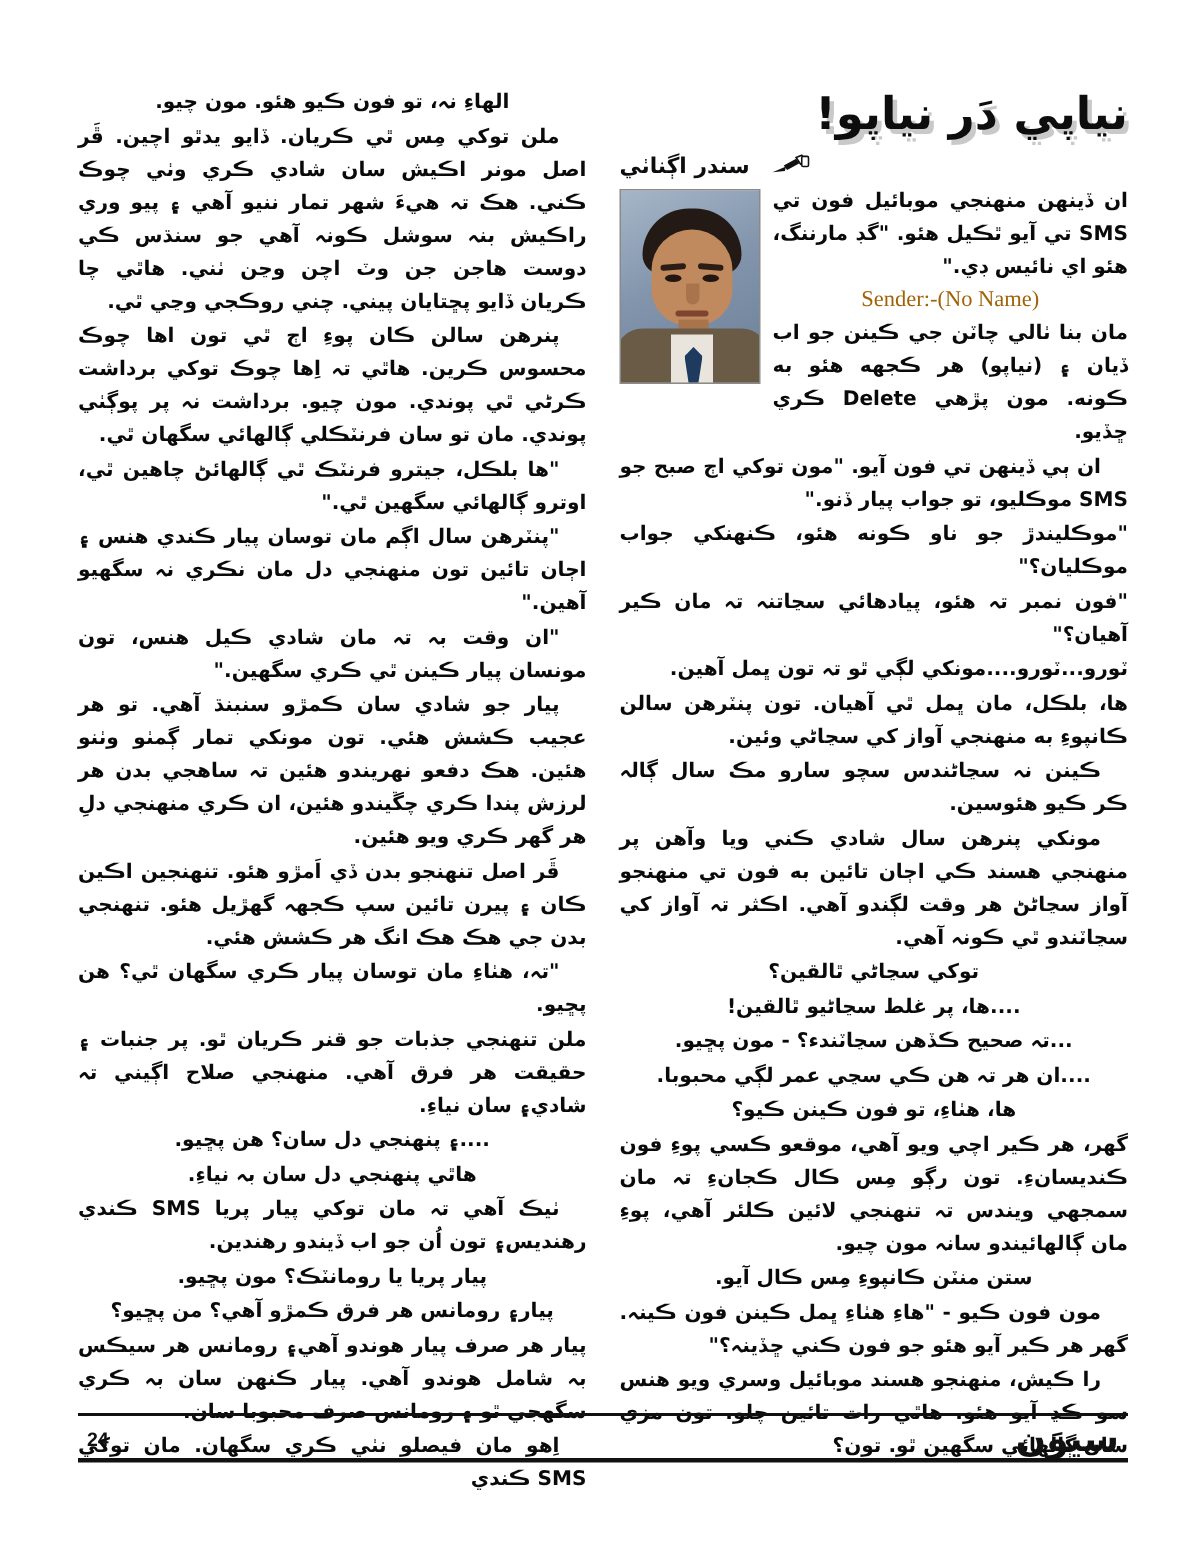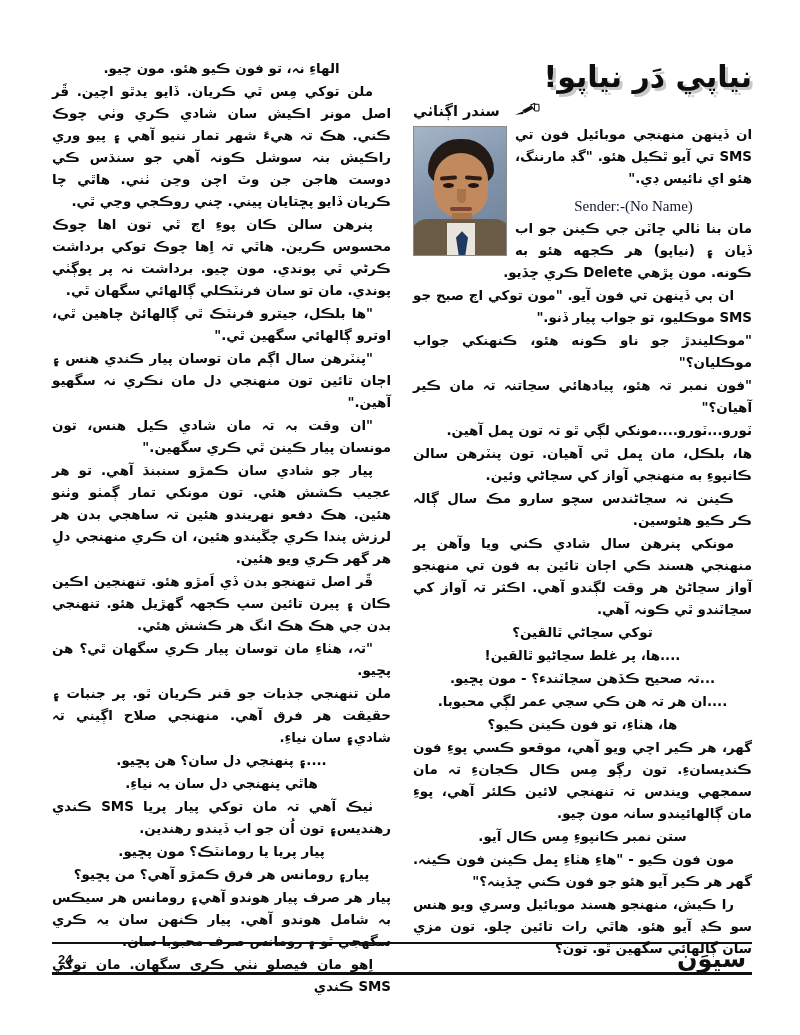--- a/index.html
+++ b/index.html
@@ -111,22 +111,22 @@
     margin:0 0 1px 0;
   }
   p.indent{ text-indent:18px; }
   p.center{ text-align:center; text-align-last:center; }
   .sender-line{
     font-family:"Liberation Serif", serif;
     font-size:15px;
     direction:ltr;
     text-align:center;
     text-align-last:center;
-    margin:8px 0 3px 0;
-    color:#0f172a;
+    margin:2px 0 3px 0;
+    color:#a16207;
   }
 
   
   .footer{
     position:absolute;
     left:52px; top:942px;
     width:700px;
     height:34px;
   }
   .rule-top{ width:100%; height:2px; background:#111; }
@@ -205,21 +205,21 @@
       <p class="body">ٽورو...ٽورو....مونکي لڳي ٿو تہ تون ڀمل آهين.</p>
       <p class="body">ها، بلڪل، مان ڀمل ٿي آهيان. تون پنٽرهن سالن ڪانپوءِ به منهنجي آواز کي سڃاڻي وئين.</p>
       <p class="body indent">ڪينن نہ سڃاڻندس سچو سارو مڪ سال ڳالہ ڪر ڪيو هئوسين.</p>
       <p class="body indent">مونکي پنرهن سال شادي ڪني ويا وآهن پر منهنجي هسند ڪي اڄان تائين به فون تي منهنجو آواز سڃاڻڻ هر وقت لڳندو آهي. اڪثر تہ آواز کي سڃاٽندو ٿي ڪونہ آهي.</p>
       <p class="body center">توکي سڃاڻي ٿالقين؟</p>
       <p class="body center">....ها، پر غلط سڃاڻيو ٿالقين!</p>
       <p class="body center">...تہ صحيح ڪڏهن سڃاٽندء؟ - مون پڇيو.</p>
       <p class="body center">....ان هر تہ هن ڪي سڃي عمر لڳي محبوبا.</p>
       <p class="body center">ها، هٺاءِ، تو فون ڪينن ڪيو؟</p>
       <p class="body">گهر، هر ڪير اچي ويو آهي، موقعو ڪسي پوءِ فون ڪنديسانءِ. تون رڳو مِس ڪال ڪجانءِ تہ مان سمجهي ويندس تہ تنهنجي لائين ڪلئر آهي، پوءِ مان ڳالهائيندو سانہ مون چيو.</p>
-      <p class="body center">ستن نمبر ڪانپوءِ مِس ڪال آيو.</p>
+      <p class="body center">ستن منٽن ڪانپوءِ مِس ڪال آيو.</p>
       <p class="body indent">مون فون ڪيو - "هاءِ هٺاءِ ڀمل ڪينن فون ڪينہ. گهر هر ڪير آيو هئو جو فون ڪني ڇڏينہ؟"</p>
       <p class="body indent">را ڪيش، منهنجو هسند موبائيل وسري ويو هنس سو ڪڍ آيو هئو. هاٿي رات تائين چلو. تون مزي سان ڳالهائي سگهين ٿو. تون؟</p>
     </div>
 
     <div class="col">
       <p class="body center">الهاءِ نہ، تو فون ڪيو هئو. مون چيو.</p>
       <p class="body indent">ملن توکي مِس ٿي ڪريان. ڏايو يدٿو اچين. ڦَر اصل مونر اڪيش سان شادي ڪري وٺي چوڪ ڪني. هڪ تہ هيءَ شهر تمار ننيو آهي ۽ پيو وري راڪيش بنہ سوشل ڪونہ آهي جو سنڌس ڪي دوست هاجن جن وٽ اچن وڃن ٺني. هاٿي چا ڪريان ڏايو پڇتايان پيني. چني روڪجي وڃي ٿي.</p>
       <p class="body indent">پنرهن سالن ڪان پوءِ اڄ ٿي تون اها چوڪ محسوس ڪرين. هاٿي تہ اِها چوڪ توکي برداشت ڪرڻي ٿي پوندي. مون چيو. برداشت نہ پر پوڳٺي پوندي. مان تو سان فرنٽڪلي ڳالهائي سگهان ٿي.</p>
       <p class="body indent">"ها بلڪل، جيترو فرنٽڪ ٿي ڳالهائڻ چاهين ٿي، اوترو ڳالهائي سگهين ٿي."</p>
       <p class="body indent">"پنٽرهن سال اڳم مان توسان پيار ڪندي هنس ۽ اڄان تائين تون منهنجي دل مان نڪري نہ سگهيو آهين."</p>

